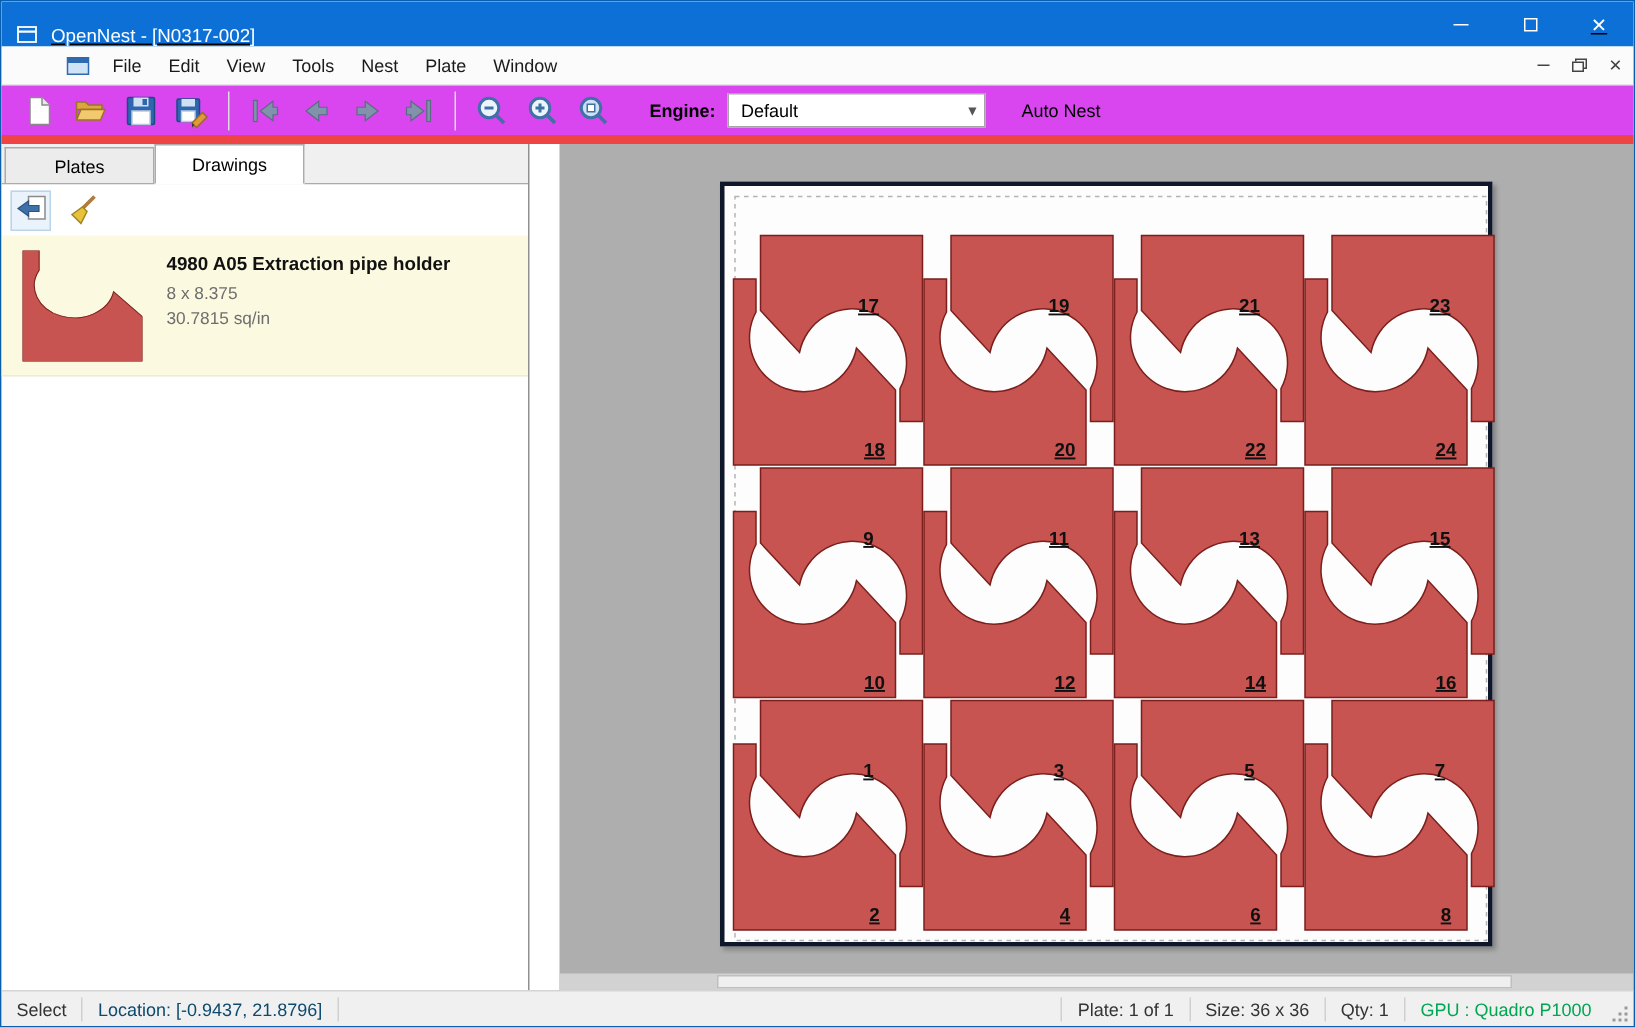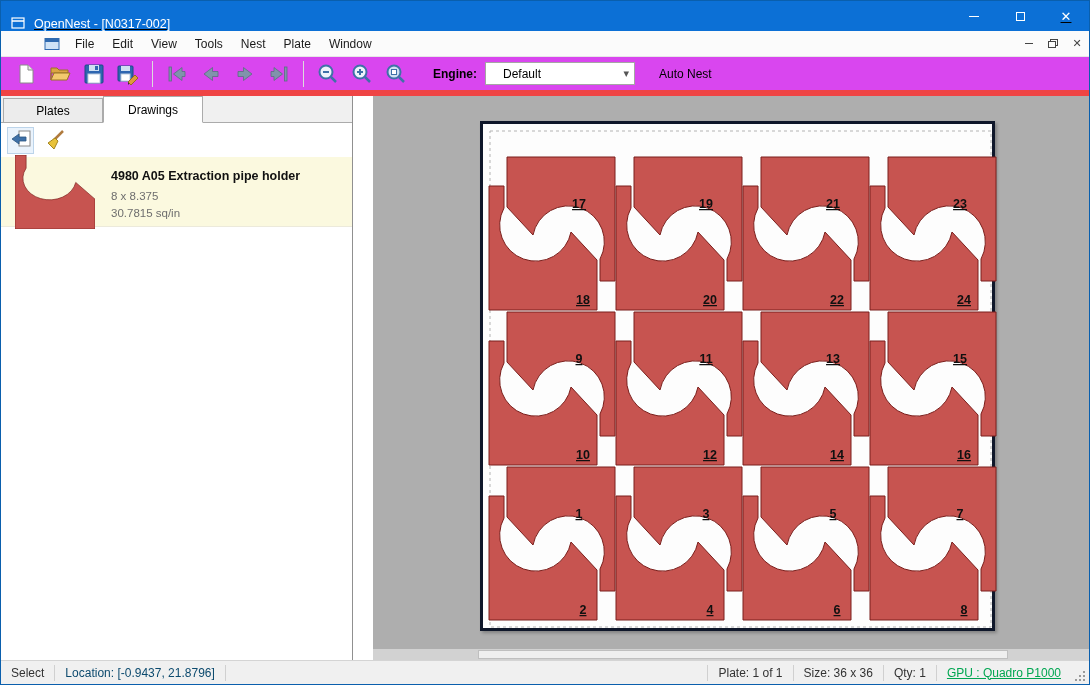--- a/index.html
+++ b/index.html
@@ -23,55 +23,55 @@
   .mdi-min { width:8px; height:1px; background:#444; }
   .mdi-restore { position:relative; width:10px; height:9px; }
   .mdi-restore::before { content:""; position:absolute; right:0; top:0; width:6px; height:5px; border:1px solid #444; }
   .mdi-restore::after { content:""; position:absolute; left:0; bottom:0; width:6px; height:5px; border:1px solid #444; background:#fbfbfb; }
 
   
   .toolbar { height:39px; background:#d946ef; border-bottom:6px solid #ef4444; display:flex; align-items:center; padding-left:8px; flex:0 0 auto; }
   .tool-btn { width:34px; height:32px; display:flex; align-items:center; justify-content:center; }
   .tb-sep { width:1px; height:26px; background:#dcdcdc; margin:0 7px; }
   .engine-label { font-size:12px; font-weight:bold; margin:0 8px 0 20px; }
-  .combo { width:150px; height:23px; background:#fff; border:1px solid #a5a5a5; display:flex; align-items:center; font-size:12px; padding-left:17px; }
+  .combo { width:172px; height:23px; background:#fff; border:1px solid #a5a5a5; display:flex; align-items:center; font-size:12px; padding-left:8px; }
   .combo .caret { margin-left:auto; padding:0 5px; color:#555; font-size:11px; }
   .autonest { font-size:12px; margin-left:16px; padding:5px 8px; }
 
   
   .content { flex:1; display:flex; min-height:0;gap:20px; }
   .sidepanel { width:352px; background:#fff; border-right:1px solid #909090; display:flex; flex-direction:column; }
   .tabstrip { height:27px; background:#f0f0f0; display:flex; align-items:flex-end; border-bottom:1px solid #ababab; padding-left:2px; }
   .tab { height:24px; padding:0 16px; display:flex; align-items:center; justify-content:center; font-size:12px;
          border:1px solid #ababab; border-bottom:none; background:#ececec; min-width:100px; }
   .tab.active { background:#fff; height:27px; margin-bottom:-1px; border-bottom:1px solid #fff; }
   .panel-toolstrip { height:34px; display:flex; align-items:center; padding-left:6px; background:#fff; }
   .small-btn { width:27px; height:27px; display:flex; align-items:center; justify-content:center; margin-right:8px; }
   .small-btn.framed { border:1px solid #bcd4ea; background:#eaf3fc; }
-  .drawing-item { background:var(--item-highlight,#fbf9df); display:flex; padding:10px 8px; height:70px; border-bottom:1px solid #eceadb; }
+  .drawing-item { background:var(--item-highlight,#fbf9df); display:flex; padding:10px 8px; height:94px; border-bottom:1px solid #eceadb; }
   .thumb { width:92px; display:flex; align-items:center; justify-content:center; }
   .item-text { padding-left:10px; padding-top:2px; }
   .item-title { font-size:12.5px; font-weight:bold; color:#111; margin-bottom:5px; }
   .item-line { font-size:11.5px; color:#6e6e6e; line-height:17px; }
 
   .canvas { flex:1; background:var(--canvas,#aeaeae); position:relative; overflow:hidden; }
   .plate { position:absolute; left:107px; top:25px; width:515px; height:510px; background:#fdfdfd; border:3px solid #0f172a; box-shadow:2px 2px 3px rgba(0,0,0,.25); }
   .part { fill:var(--part-fill,#c75450); stroke:var(--part-stroke,#7a1f1c); stroke-width:1; }
   #plate-svg text { font-family:"Liberation Sans",sans-serif; font-size:12.5px; font-weight:bold; fill:#101010; }
   .margin-rect { fill:none; stroke:#b3b3b3; stroke-width:1; stroke-dasharray:3 3; }
   .hscroll { position:absolute; left:0; bottom:0; height:11px; width:100%; background:#d2d2d2; }
   .hscroll .thumbbar { position:absolute; left:105px; top:1px; height:9px; width:530px; background:#efefef; border:1px solid #bfbfbf; }
 
   
   .statusbar { height:24px; background:#f0f0f0; border-top:1px solid #d4d4d4; display:flex; align-items:center; font-size:12px; color:#333; flex:0 0 auto; }
   .sb-cell { padding:0 10px; white-space:nowrap; }
   .sb-sep { width:1px; height:16px; background:#d0d0d0; }
   .sb-loc { color:#0c4a6e; }
   .sb-fill { flex:1; }
-  .sb-gpu { color:var(--gpu-text,#00a651);text-decoration:underline; }
+  .sb-gpu { color:var(--gpu-text,#00a651); }
   .grip { width:18px; height:24px; display:flex; align-items:flex-end; justify-content:flex-end; padding:0 3px 3px 0; }
 </style>
 </head>
 <body>
 
 <div class="window">
 
   <div class="titlebar">
     <span class="appicon">
       <svg width="16" height="16" viewBox="0 0 16 16">

